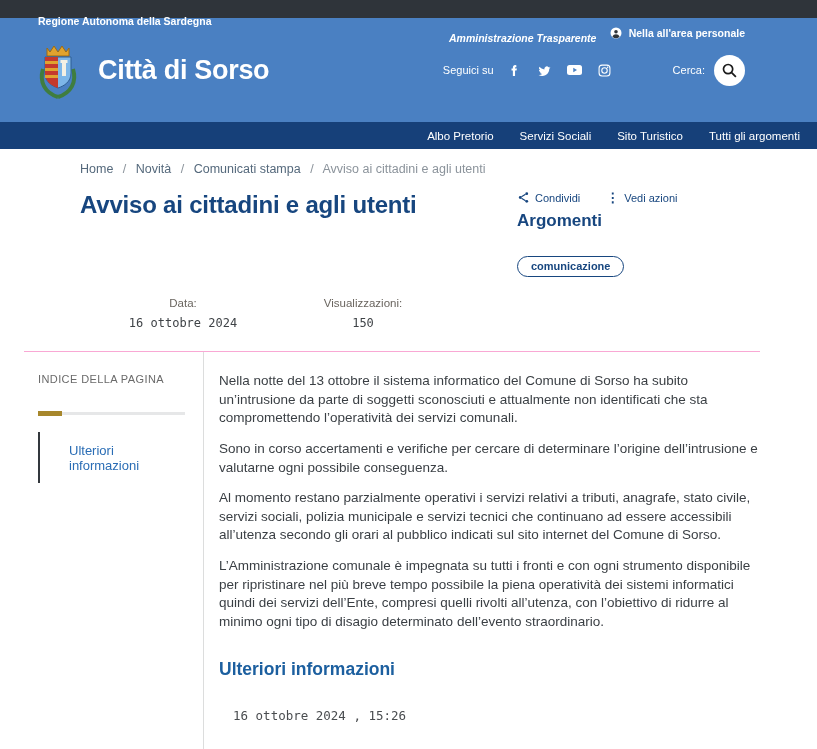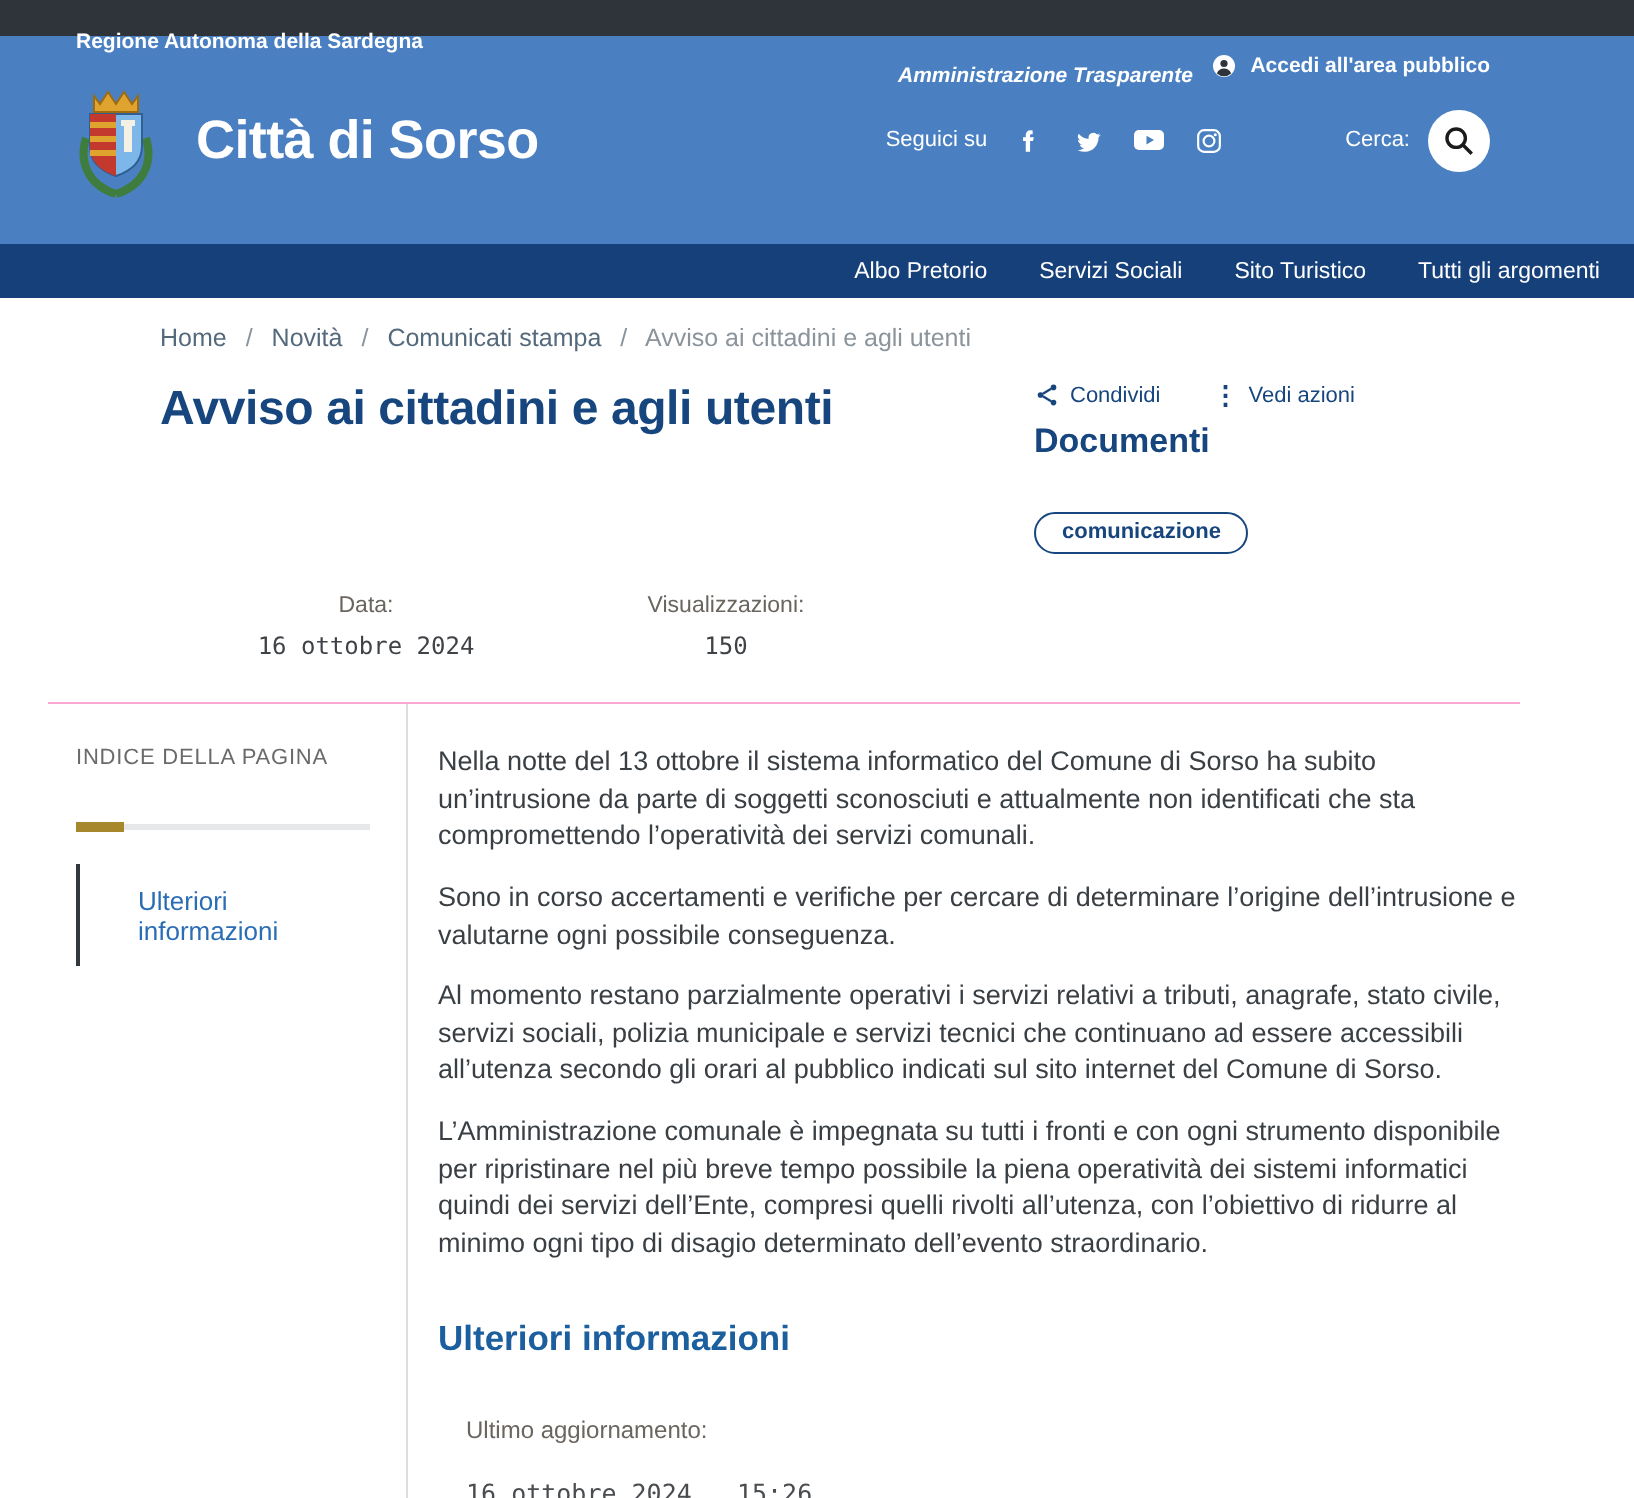--- a/index.html
+++ b/index.html
@@ -106,21 +106,21 @@
     <a class="tb-left">Regione Autonoma della Sardegna</a>
     <a class="tb-center">Amministrazione Trasparente</a>
     <a class="tb-right">
       <span>
         <svg width="12" height="12" viewBox="0 0 24 24">
           <circle cx="12" cy="12" r="11" fill="#ffffff"></circle>
           <circle cx="12" cy="9.5" r="3.6" fill="#2f343a"></circle>
           <path d="M4.8 19.5c1.2-3.4 4-5 7.2-5s6 1.6 7.2 5a11 11 0 0 1-14.4 0z" fill="#2f343a"></path>
         </svg>
       </span>
-      <span>Accedi all'area pubblico</span>
+      <span>Nella all'area personale</span>
     </a>
   </div>
 
   <header class="main-header">
     <a class="brand">
       <span>
         <svg width="50" height="60" viewBox="0 0 50 60">
           <path d="M10 29 C6 42 12 53 25 57" fill="none" stroke="#3f7d3f" stroke-width="4"></path>
           <path d="M40 29 C44 42 38 53 25 57" fill="none" stroke="#3f7d3f" stroke-width="4"></path>
           <path d="M14 8 l3 4 4-6 4 6 4-6 4 6 3-4 v8 H14 z" fill="#e0a32e" stroke="#9c6b12" stroke-width="1"></path>
@@ -207,21 +207,21 @@
               <line x1="8.2" y1="13.2" x2="15.8" y2="17.8"></line>
             </svg>
           </span>
           <span>Condividi</span>
         </a>
         <a class="action-link">
           <span class="kebab">⋮</span>
           <span>Vedi azioni</span>
         </a>
       </div>
-      <h2 class="topics-heading">Documenti</h2>
+      <h2 class="topics-heading">Argomenti</h2>
       <a class="chip">comunicazione</a>
     </div>
   </div>
 
   <div class="meta-row">
     <div class="meta-block">
       <div class="meta-label">Data:</div>
       <div class="meta-value">16 ottobre 2024</div>
     </div>
     <div class="meta-block">
@@ -238,19 +238,18 @@
       </div>
       <a class="index-item">Ulteriori informazioni</a>
     </aside>
     <main class="main-col">
       <p class="body-par">Nella notte del 13 ottobre il sistema informatico del Comune di Sorso ha subito un’intrusione da parte di soggetti sconosciuti e attualmente non identificati che sta compromettendo l’operatività dei servizi comunali.</p>
       <p class="body-par">Sono in corso accertamenti e verifiche per cercare di determinare l’origine dell’intrusione e valutarne ogni possibile conseguenza.</p>
       <p class="body-par">Al momento restano parzialmente operativi i servizi relativi a tributi, anagrafe, stato civile, servizi sociali, polizia municipale e servizi tecnici che continuano ad essere accessibili all’utenza secondo gli orari al pubblico indicati sul sito internet del Comune di Sorso.</p>
       <p class="body-par">L’Amministrazione comunale è impegnata su tutti i fronti e con ogni strumento disponibile per ripristinare nel più breve tempo possibile la piena operatività dei sistemi informatici quindi dei servizi dell’Ente, compresi quelli rivolti all’utenza, con l’obiettivo di ridurre al minimo ogni tipo di disagio determinato dell’evento straordinario.</p>
       <h2 class="more-heading">Ulteriori informazioni</h2>
       <div class="update-block">
-        <div class="update-label">Ultimo aggiornamento:</div>
         <div class="update-value">16 ottobre 2024 , 15:26</div>
       </div>
     </main>
   </div>
 
 </div>
 
 </body></html>

